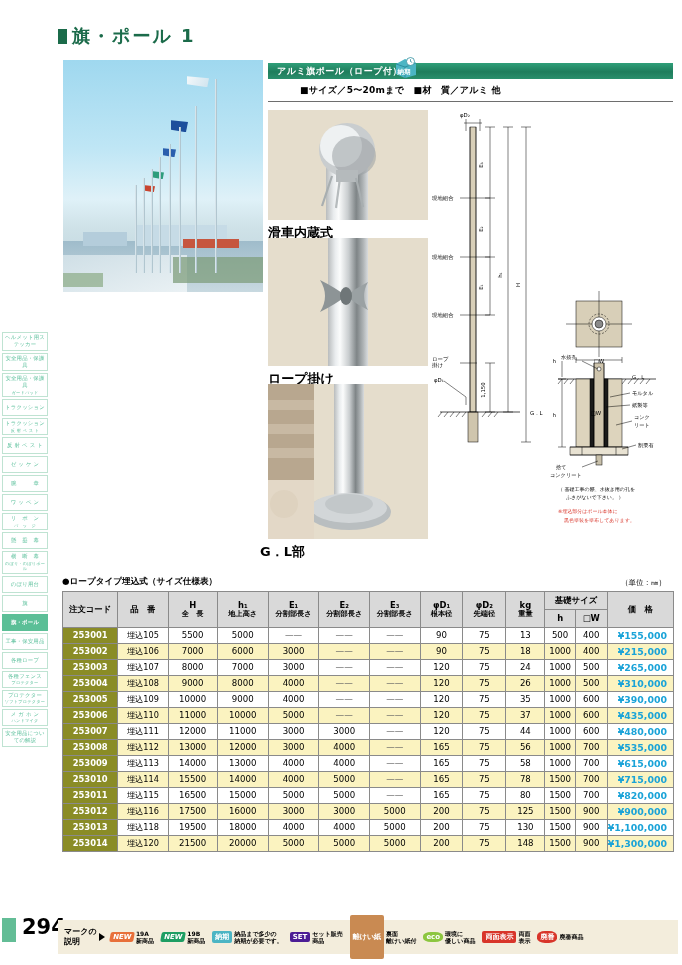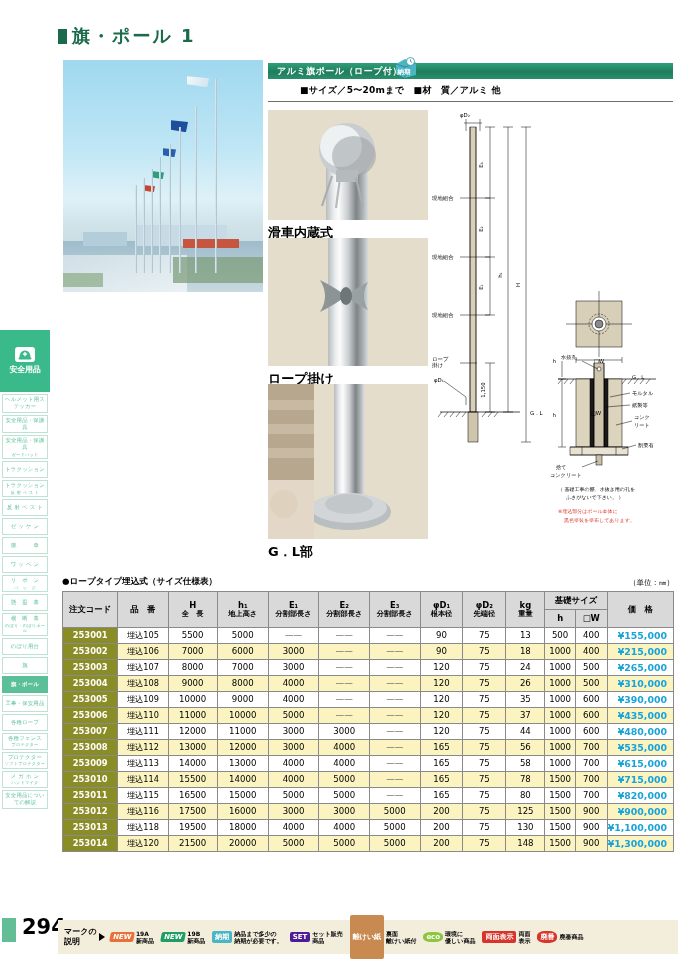--- a/index.html
+++ b/index.html
@@ -47,21 +47,21 @@
   .detail-cap{position:absolute;font-size:13px;font-weight:bold;}
   .shaft{position:absolute;top:0;height:100%;background:
      linear-gradient(to right,#b9bcbd 0%,#e9ecee 18%,#fbfcfc 30%,#c9cdcf 52%,#7f8587 72%,#aeb3b5 88%,#d8dbdd 100%);}
 
   
   #tech{position:absolute;left:430px;top:105px;width:250px;height:450px;}
   #tech svg{display:block;}
 
   
   #tbl-title{position:absolute;left:62px;top:576px;font-size:8.6px;font-weight:bold;}
-  #tbl-unit{position:absolute;right:8px;top:578px;font-size:7.5px;margin-left:19px;}
+  #tbl-unit{position:absolute;right:16px;top:578px;font-size:7.5px;margin-left:19px;}
   table{position:absolute;left:62px;top:591px;width:612px;border-collapse:collapse;font-size:8.6px;}
   th,td{border:1px solid #8a8a8a;text-align:center;padding:0;height:15px;line-height:1.05;}
   thead th{background:#d9d9d9;font-weight:bold;font-size:7.6px;padding:1px 0;}
   thead th .b{display:block;font-size:8.4px;}
   thead th .s{display:block;font-size:7.2px;}
   td.code{background:#8a8c26;color:#fff;font-weight:bold;font-size:8.4px;width:56px;}
   tr.alt td{background:#fbf3c0;}
   tr.alt td.code{background:#8a8c26;}
   td.price{color:#1aa3d8;font-weight:bold;font-size:9.4px;text-align:right;padding-right:6px;}
   td.name{font-size:8.2px;}
@@ -155,21 +155,21 @@
     <ellipse cx="81" cy="120" rx="24" ry="10" fill="#c2c7c9"></ellipse>
     <rect x="0" y="0" width="46" height="155" fill="#cbb9a4"></rect>
     <rect x="0" y="96" width="46" height="59" fill="#e3d8c7"></rect>
     <circle cx="16" cy="120" r="14" fill="#ded2bf"></circle>
     <rect x="0" y="0" width="46" height="96" fill="#b8a78f"></rect>
     <rect x="0" y="16" width="46" height="10" fill="#c8b9a3"></rect>
     <rect x="0" y="40" width="46" height="10" fill="#c8b9a3"></rect>
     <rect x="0" y="64" width="46" height="10" fill="#c8b9a3"></rect>
   </svg>
 </div>
-<div class="detail-cap" style="left:268px;top:543px;">G．L部</div>
+<div class="detail-cap" style="left:260px;top:543px;">G．L部</div>
 
 <div id="tech">
   <svg width="250" height="450" viewBox="0 0 250 450" font-family="DejaVu Sans">
     <g stroke="#000" stroke-width=".5" fill="none">
 
       <rect x="40" y="22" width="6" height="285" fill="#d8cfb8"></rect>
       <line x1="40" y1="22" x2="40" y2="307"></line>
       <line x1="46" y1="22" x2="46" y2="307"></line>
 
       <rect x="38" y="307" width="10" height="30" fill="#cfc5ad"></rect>
@@ -586,31 +586,20 @@
         <td>75</td>
         <td>148</td>
         <td>1500</td>
         <td>900</td>
         <td class="price">¥1,300,000</td>
       </tr>
     </tbody>
 </table>
 
 <div id="sidebar">
-  <div class="side-head">
-    <span class="badge">
-      <svg width="14" height="11" viewBox="0 0 14 11">
-        <path d="M1.5 9 Q1.5 1.5 7 1.5 Q12.5 1.5 12.5 9 Z" fill="#3ab98a"></path>
-        <rect x="0.5" y="8.6" width="13" height="1.8" rx=".8" fill="#3ab98a"></rect>
-        <rect x="6.3" y="3" width="1.4" height="4.2" fill="#fff"></rect>
-        <rect x="4.9" y="4.4" width="4.2" height="1.4" fill="#fff"></rect>
-      </svg>
-    </span>
-    <span class="ttl">安全用品</span>
-  </div>
   <div id="sidebar-items">
       <div class="side-item">
         <div>ヘルメット用ステッカー</div>
       </div>
       <div class="side-item">
         <div>安全用品・保護具</div>
       </div>
       <div class="side-item">
         <div>安全用品・保護具<span class="sub">ガードパッド</span></div>
       </div>

